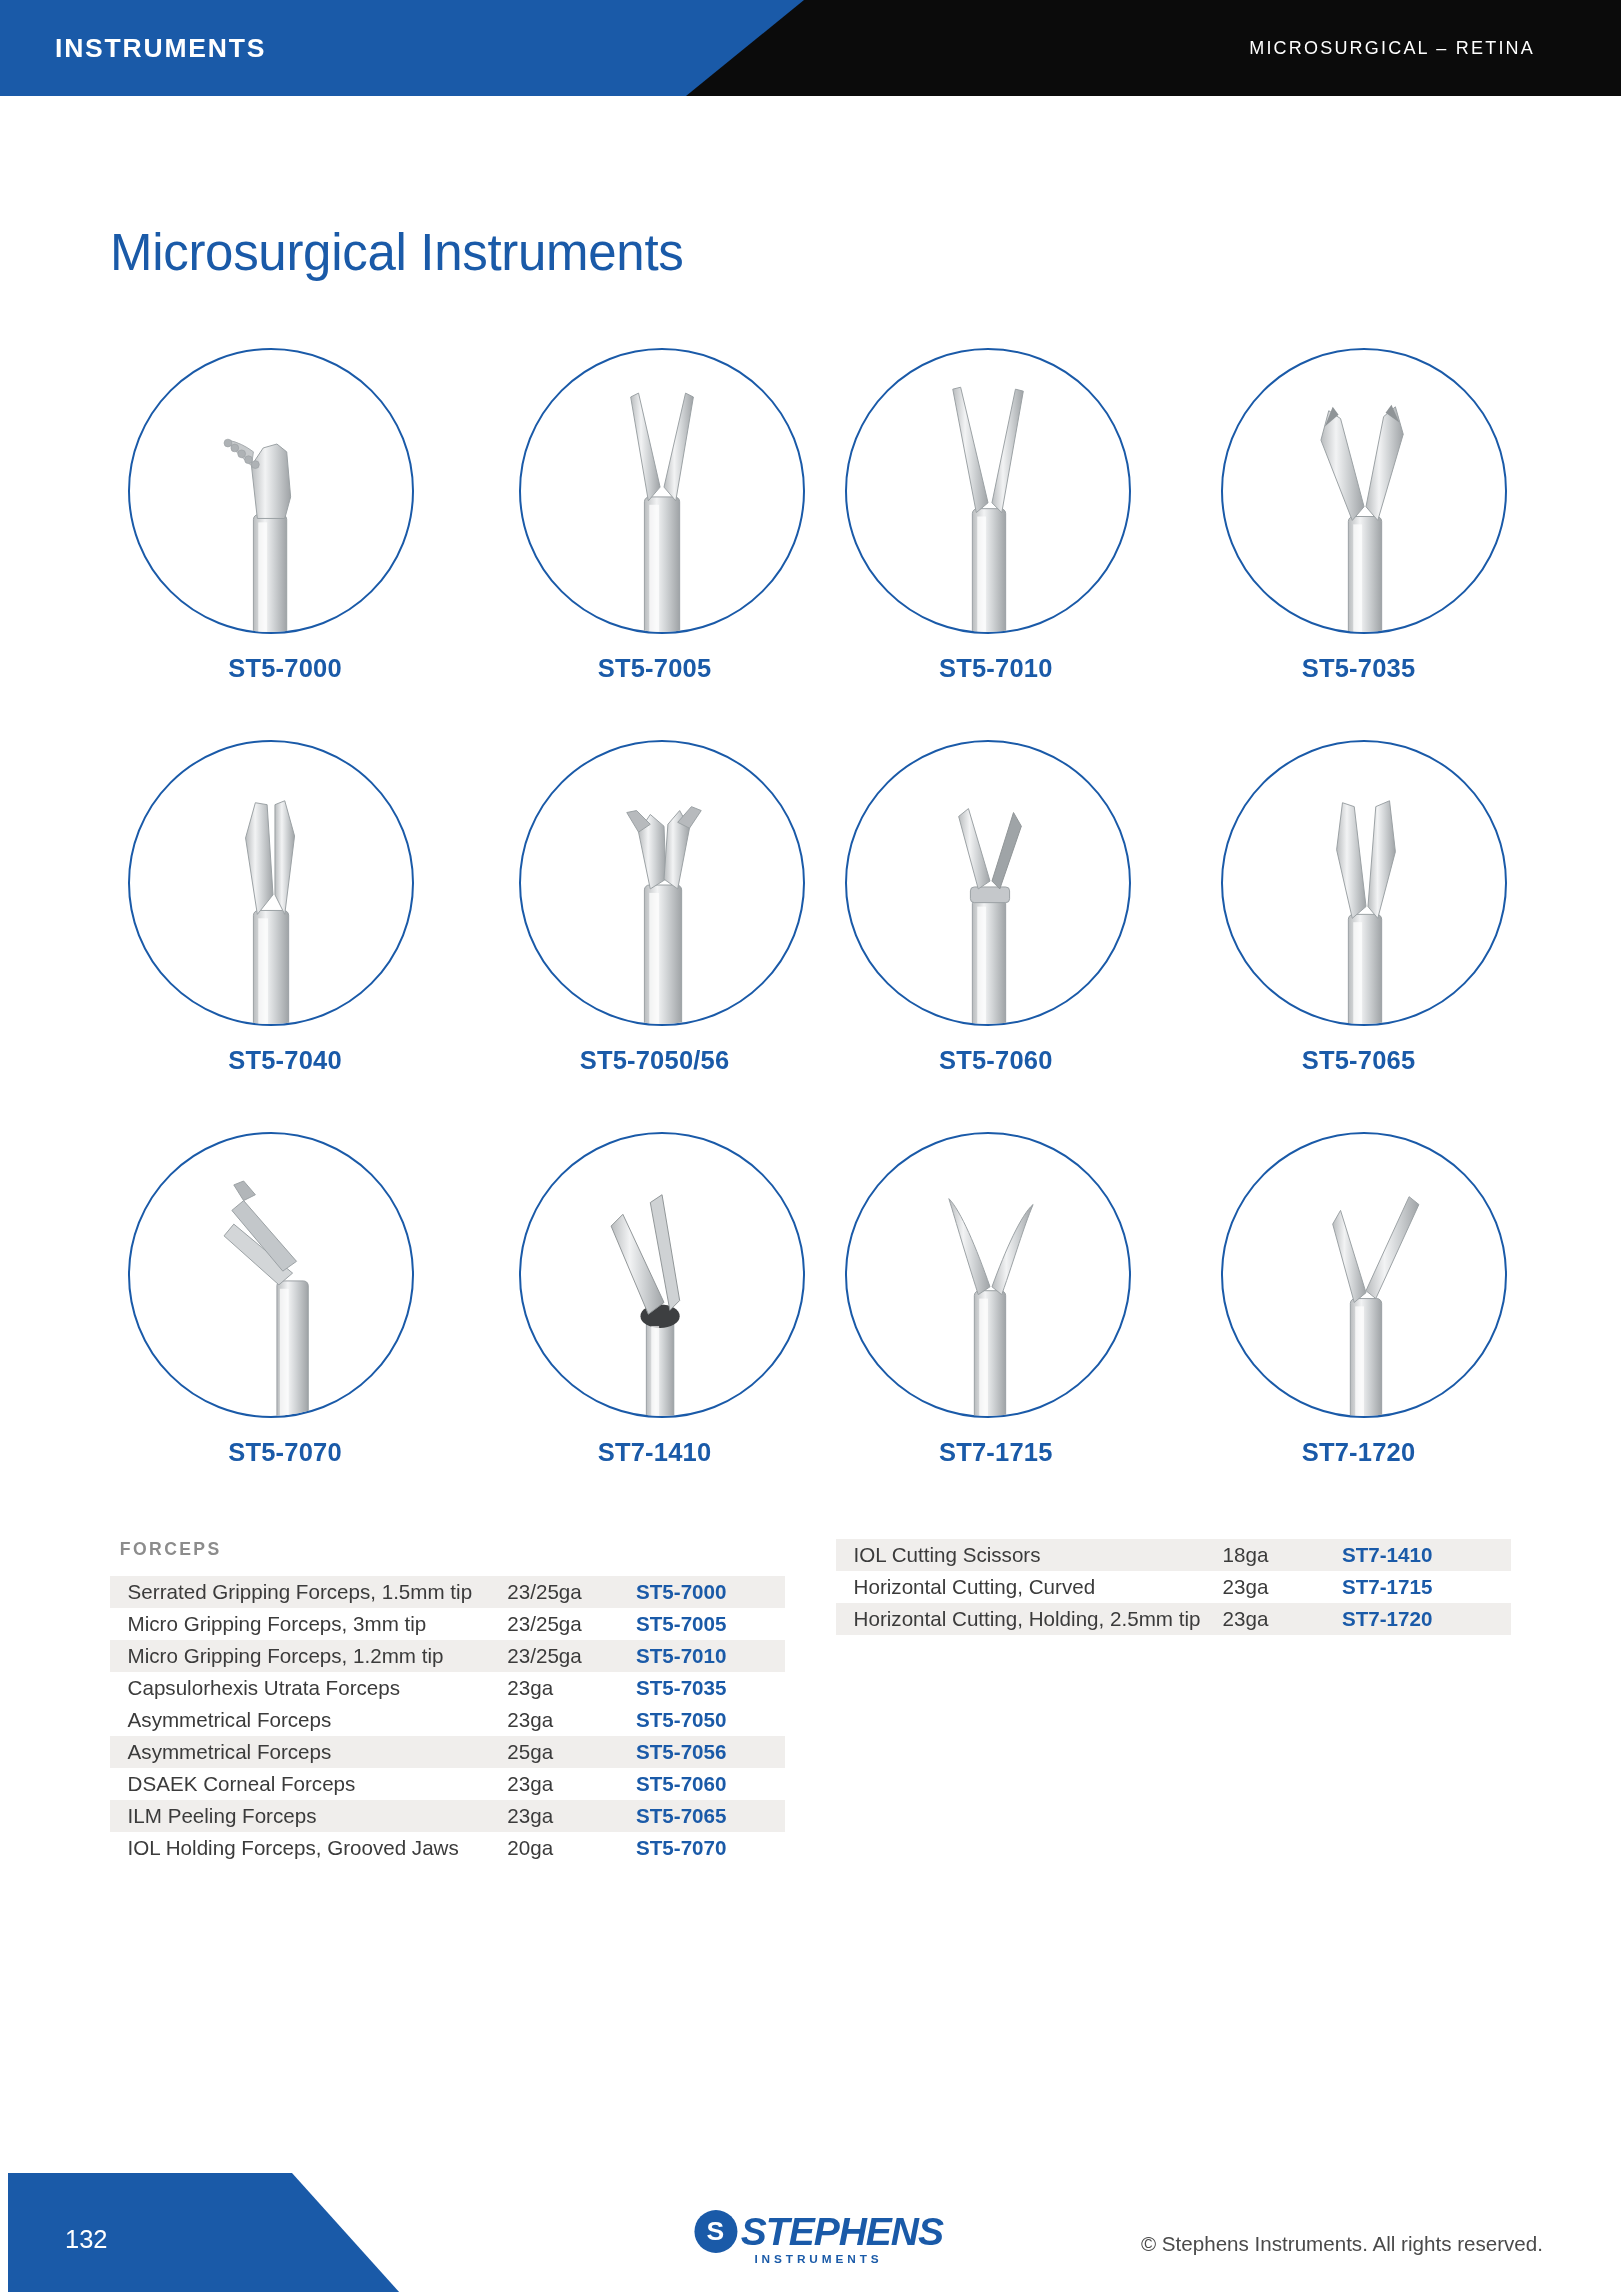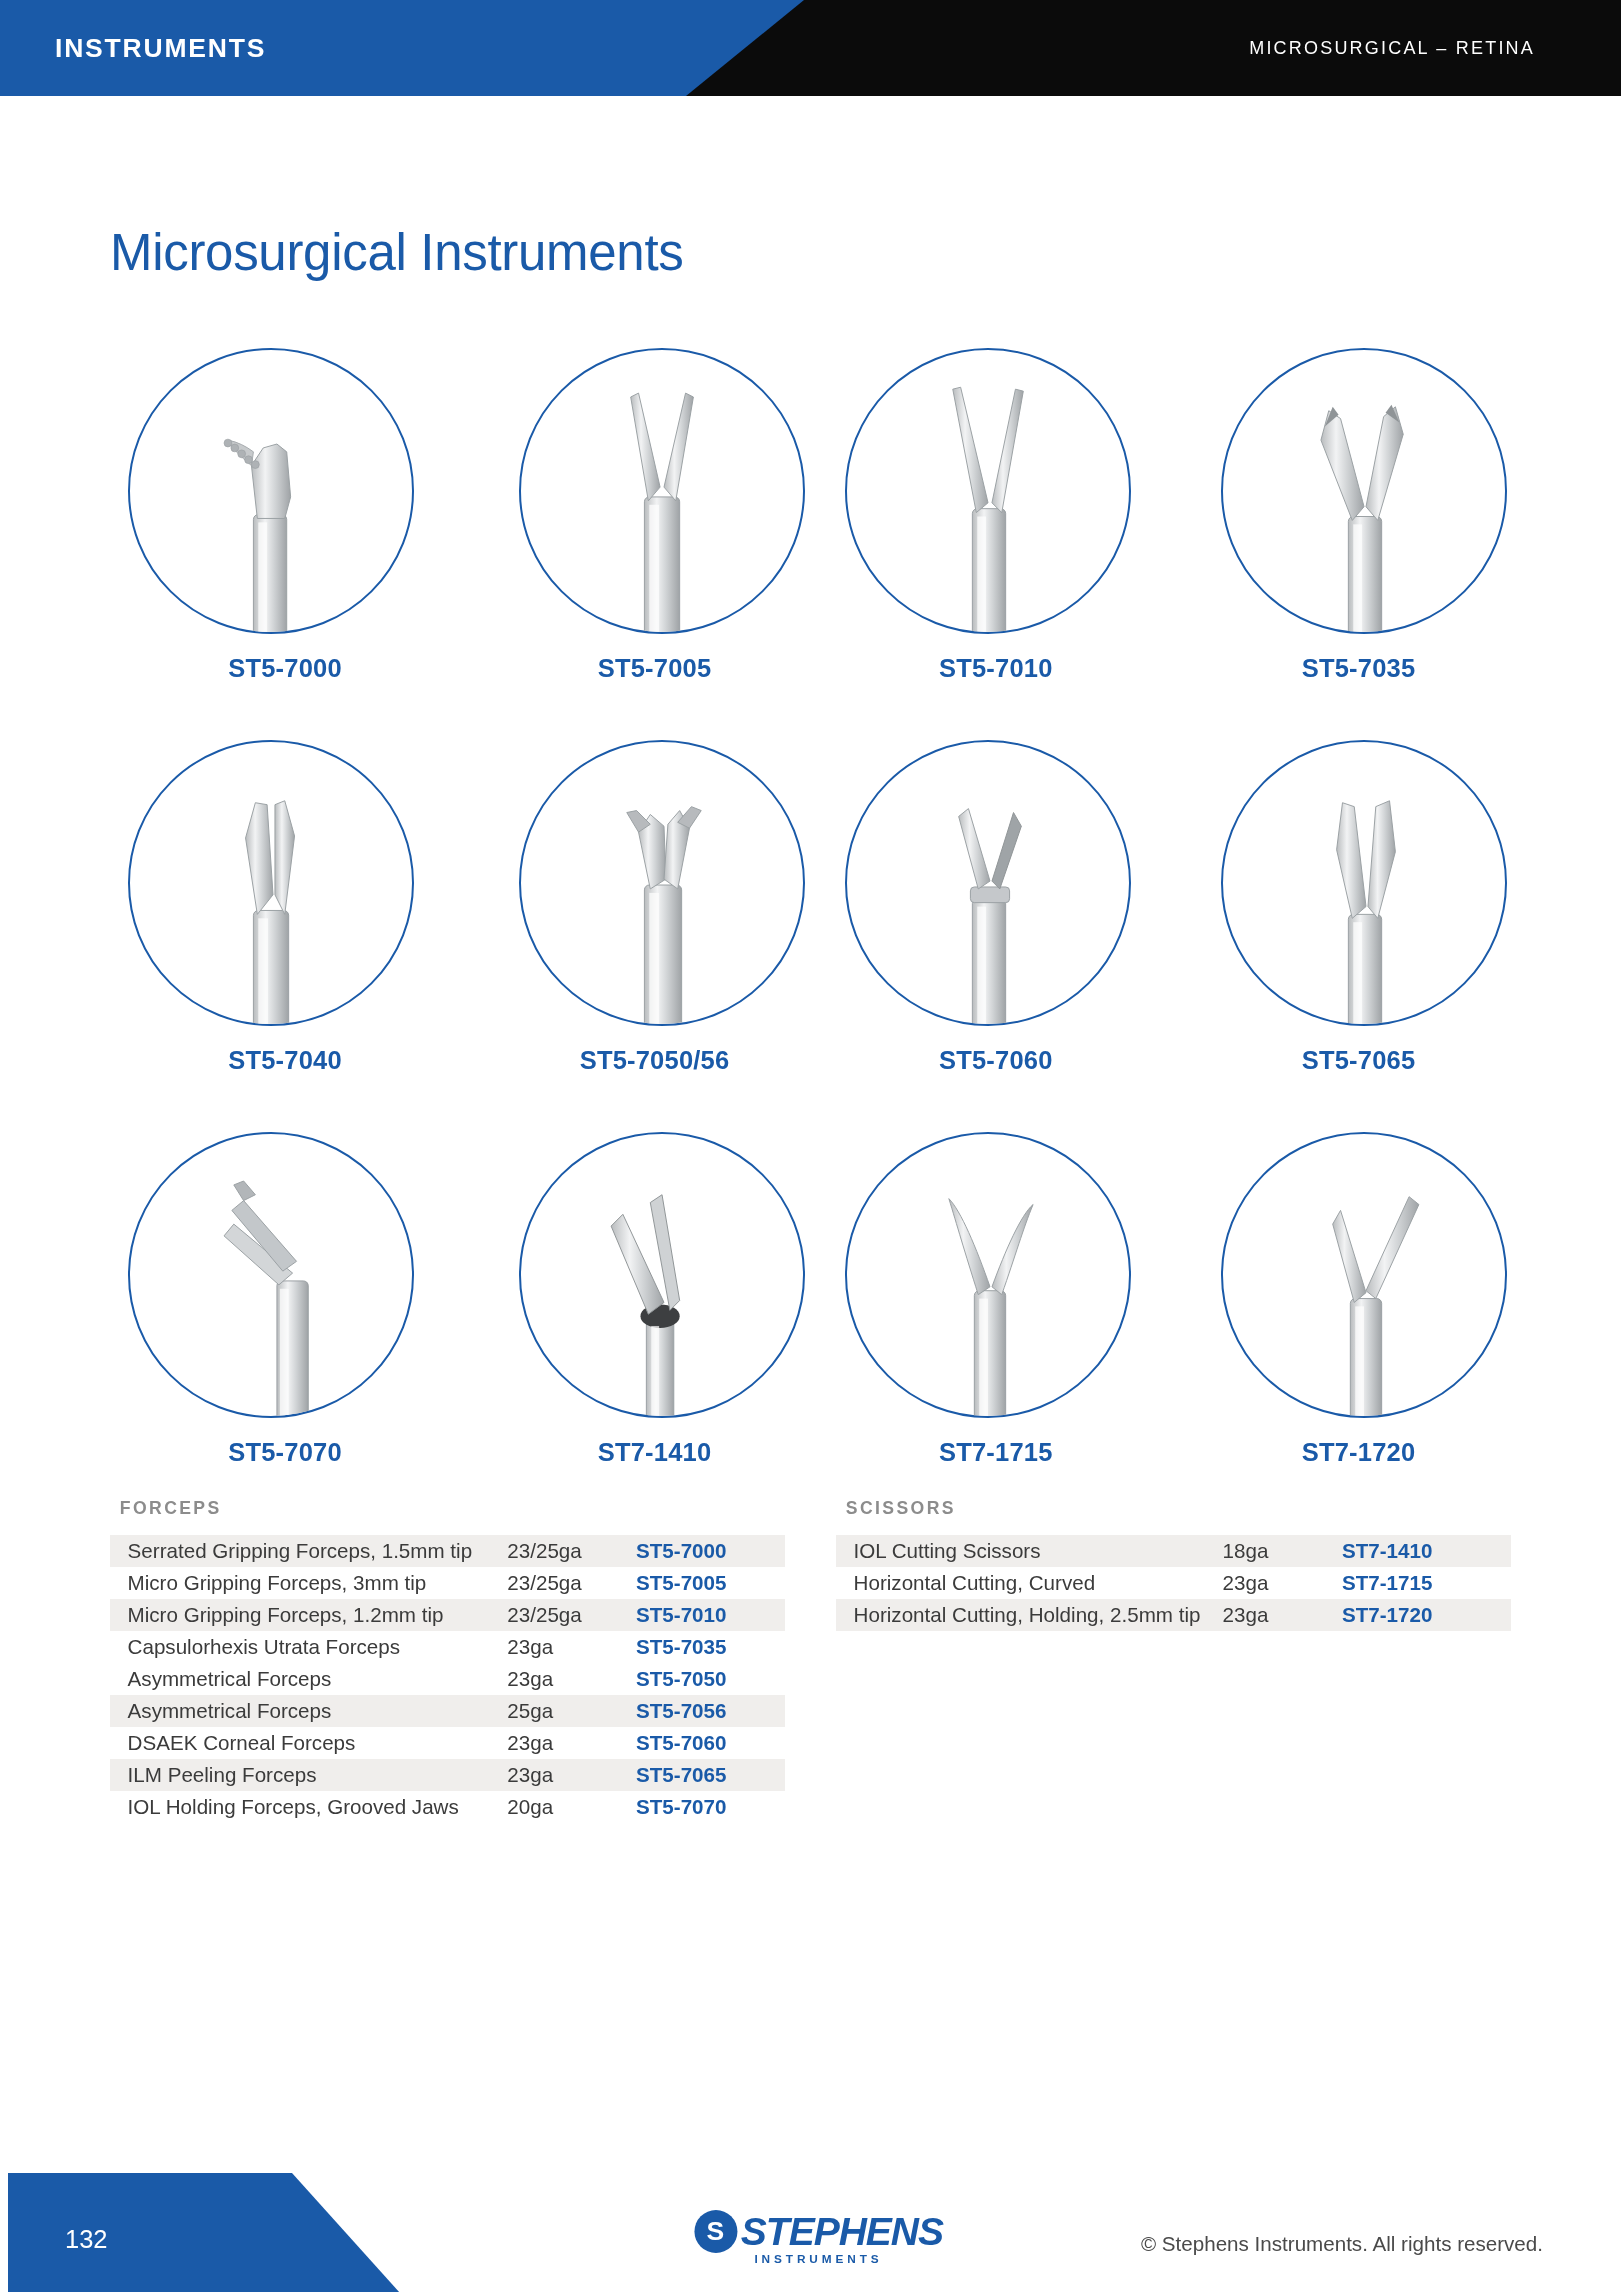--- a/index.html
+++ b/index.html
@@ -103,21 +103,21 @@
   .cell.c3 .code { padding-left: 21.6px; }
   .cell.c4 .circle { left: 61px; }
   .cell.c4 .code { padding-left: 47px; }
 
   
   .instr { position: absolute; left: 0; top: 0; width: 286px; height: 286px; }
 
   
   .tables {
     position: absolute;
-    left: 110px; top: 1498px;
+    left: 110px; top: 1539px;
     width: 1402px;
     display: flex;
     gap: 51px;
   }
   .table-block { width: 675px; }
   .table-head {
     font-size: 17.6px;
     letter-spacing: 2.4px;
     color: #8c8c8c;
     font-weight: bold;
@@ -437,21 +437,20 @@
           <tr class="even">
             <td class="name">IOL Holding Forceps, Grooved Jaws</td>
             <td class="gauge">20ga</td>
             <td class="sku">ST5-7070</td>
           </tr>
         </tbody>
       </table>
     </div>
 
     <div class="table-block scissors">
-      <div class="table-head">SCISSORS</div>
       <table>
         <tbody>
           <tr class="odd">
             <td class="name">IOL Cutting Scissors</td>
             <td class="gauge">18ga</td>
             <td class="sku">ST7-1410</td>
           </tr>
           <tr class="even">
             <td class="name">Horizontal Cutting, Curved</td>
             <td class="gauge">23ga</td>

